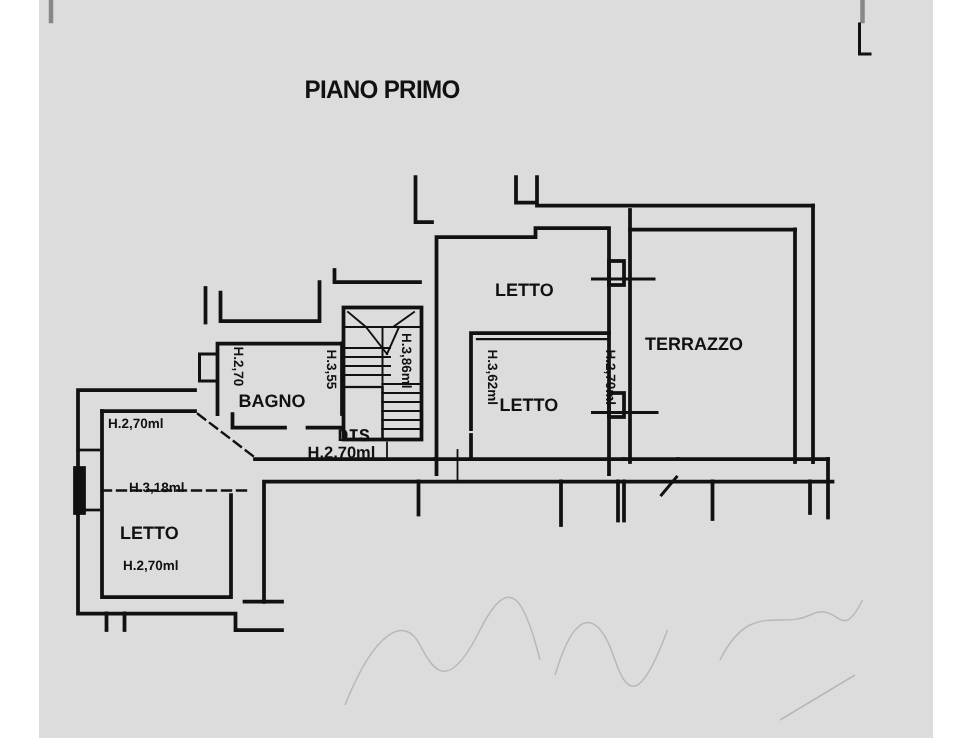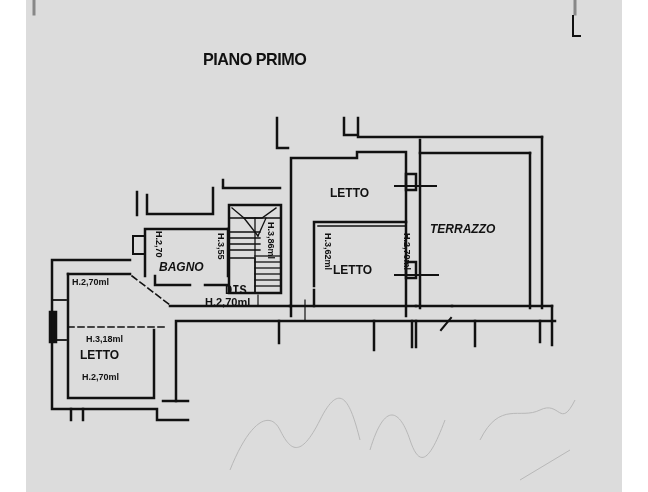--- a/index.html
+++ b/index.html
@@ -115,23 +115,23 @@
     <path d="M520 480 L570 450"></path>
   </g>
 </svg>
 
 <div class="title">PIANO PRIMO</div>
 
 <div class="lbl" style="left:330px; top:186px;">LETTO</div>
 <div class="lbl" style="left:333px; top:263px;">LETTO</div>
 <div class="lbl sm v" style="left:333px; top:233px;">H.3,62ml</div>
 <div class="lbl sm v" style="left:412px; top:233px;">H.2,70ml</div>
-<div class="lbl" style="left:430px; top:222px;font-style:italic;">TERRAZZO</div>
-<div class="lbl" style="left:159px; top:260px;font-style:italic;">BAGNO</div>
+<div class="lbl" style="left:430px; top:222px;">TERRAZZO</div>
+<div class="lbl" style="left:159px; top:260px;">BAGNO</div>
 <div class="lbl sm v" style="left:164px; top:231px;">H.2,70</div>
 <div class="lbl sm v" style="left:226px; top:233px;">H.3,55</div>
 <div class="lbl sm v" style="left:276px; top:222px;">H.3,86ml</div>
 <div class="lbl" style="left:225px; top:284px;font-family:Liberation Mono, monospace;">DIS.</div>
 <div class="lbl" style="left:205px; top:296px; font-size:11px;">H.2,70ml</div>
 <div class="lbl sm" style="left:72px; top:277px;">H.2,70ml</div>
-<div class="lbl sm" style="left:86px; top:334px;">H.3,18ml</div>
+<div class="lbl sm" style="left:86px; top:320px;">H.3,18ml</div>
 <div class="lbl" style="left:80px; top:348px;">LETTO</div>
 <div class="lbl sm" style="left:82px; top:372px;">H.2,70ml</div>
 
 </body></html>

